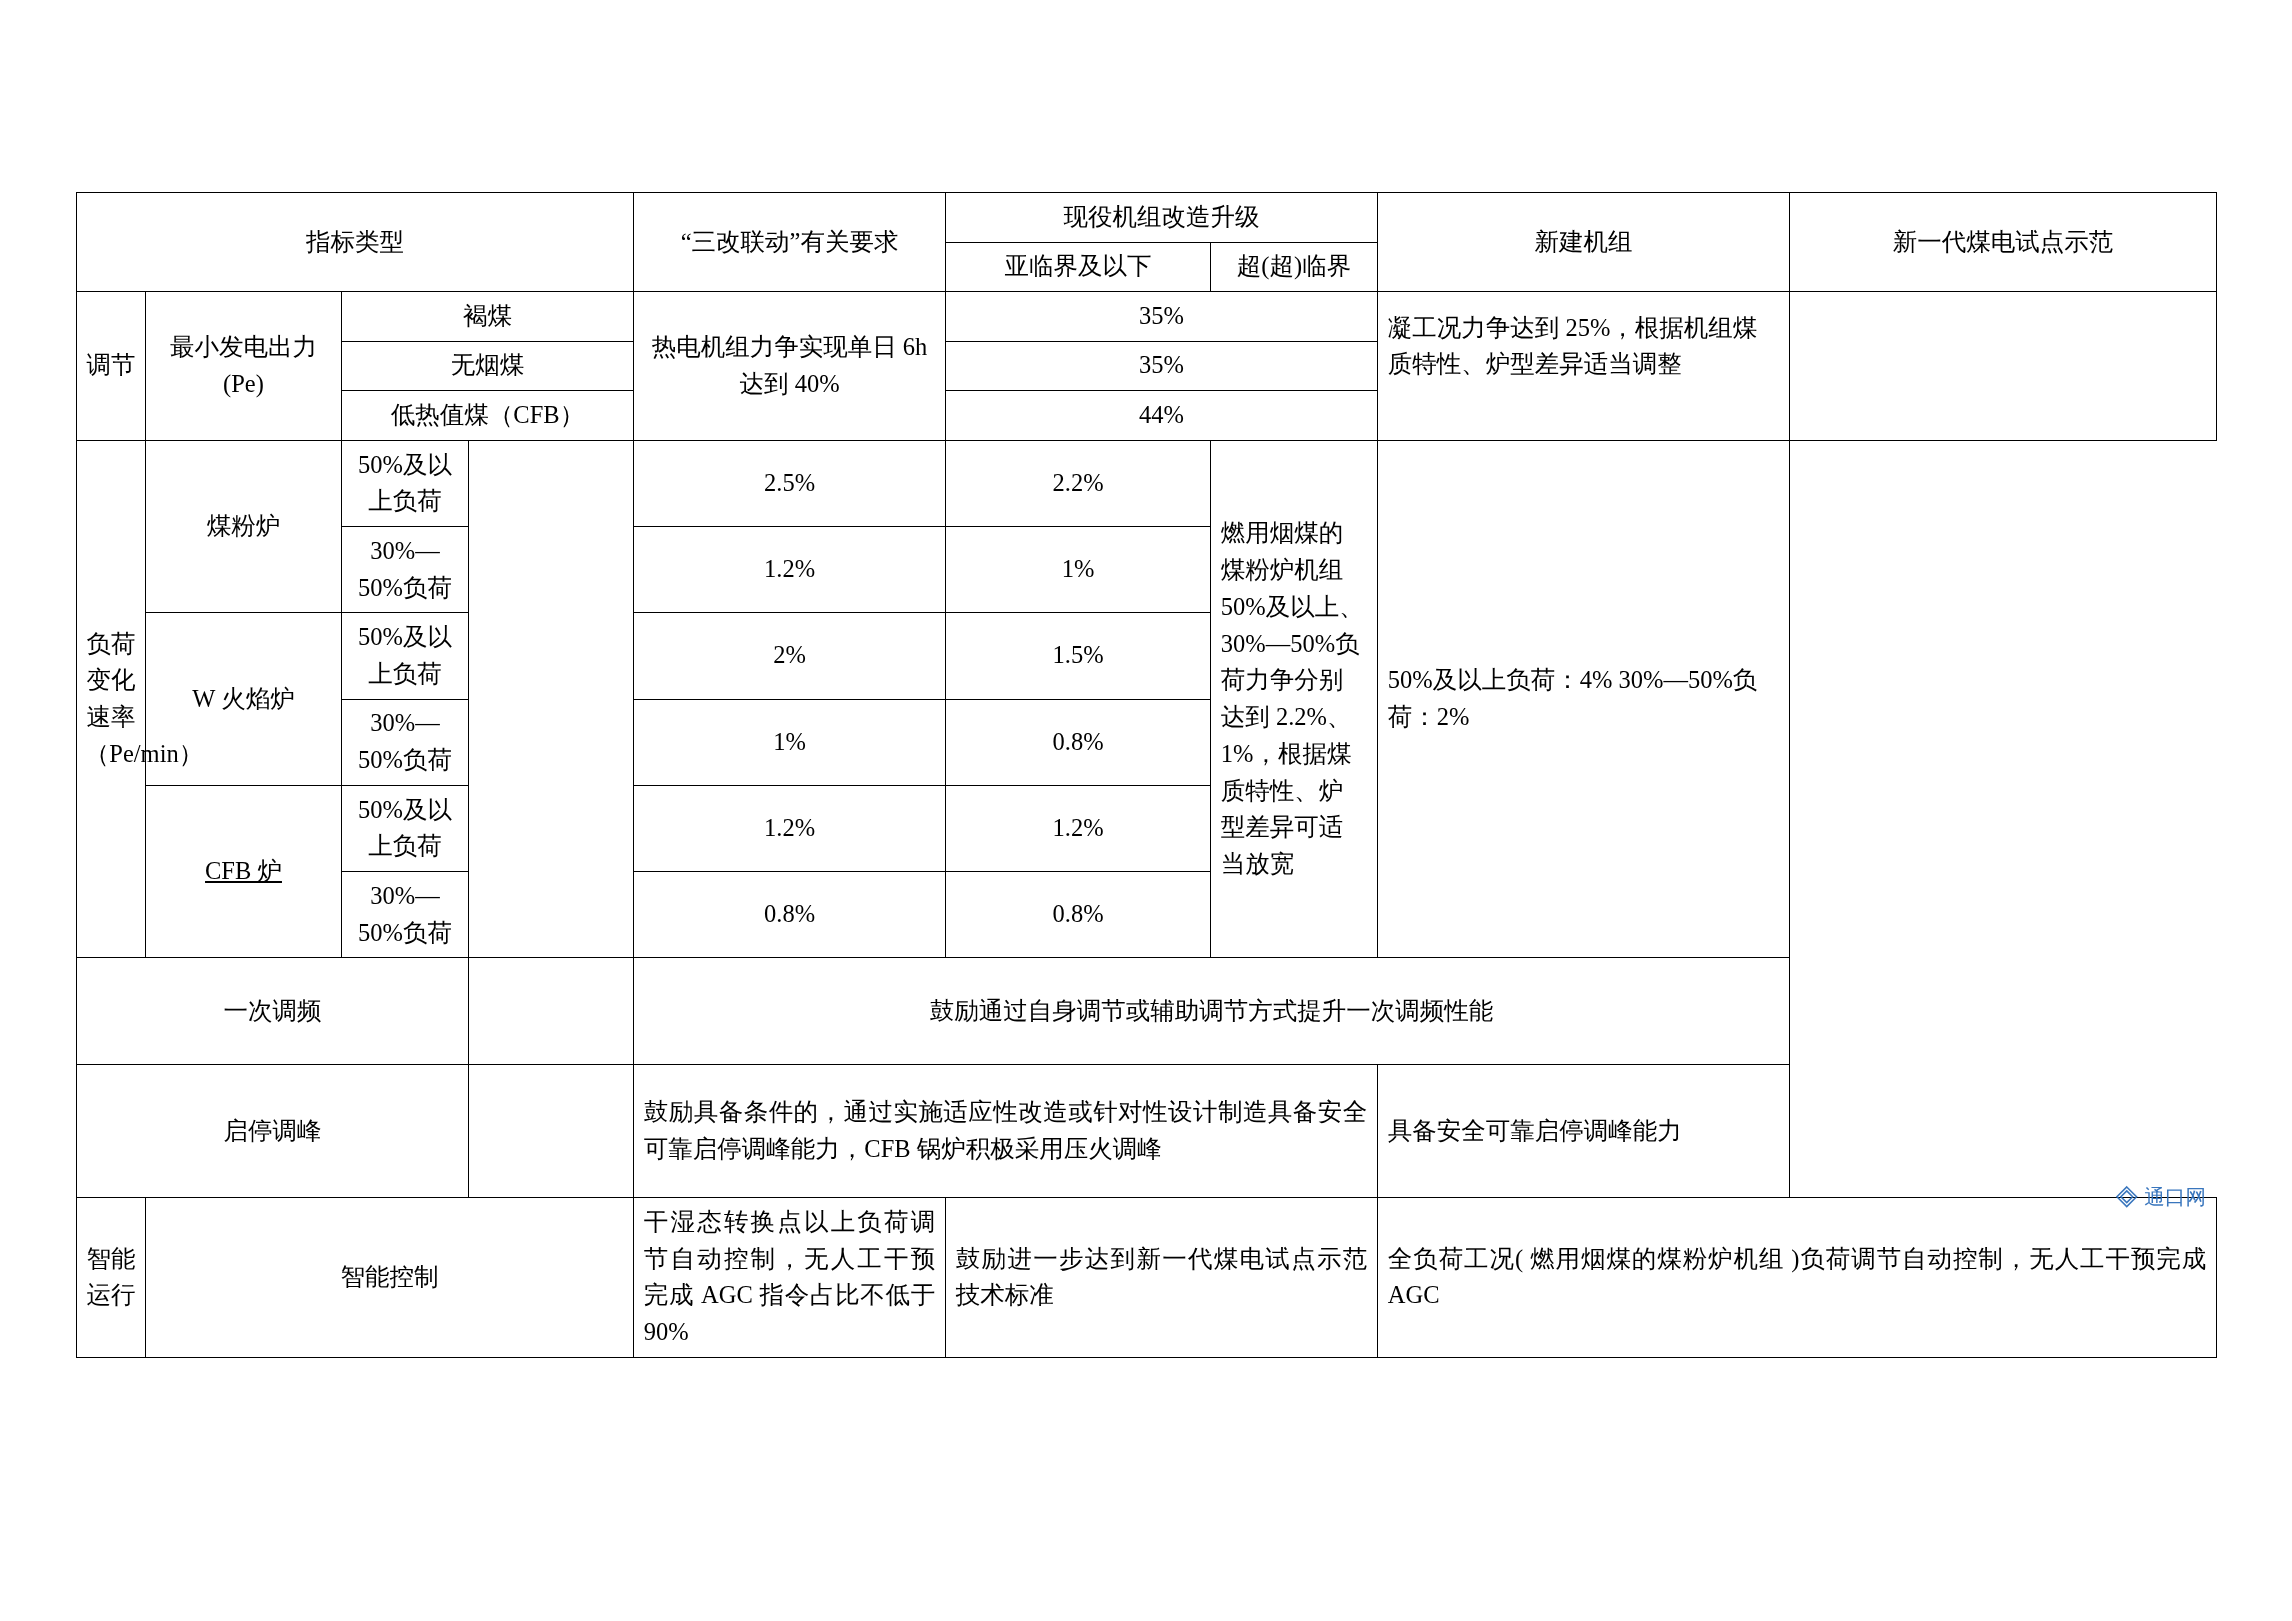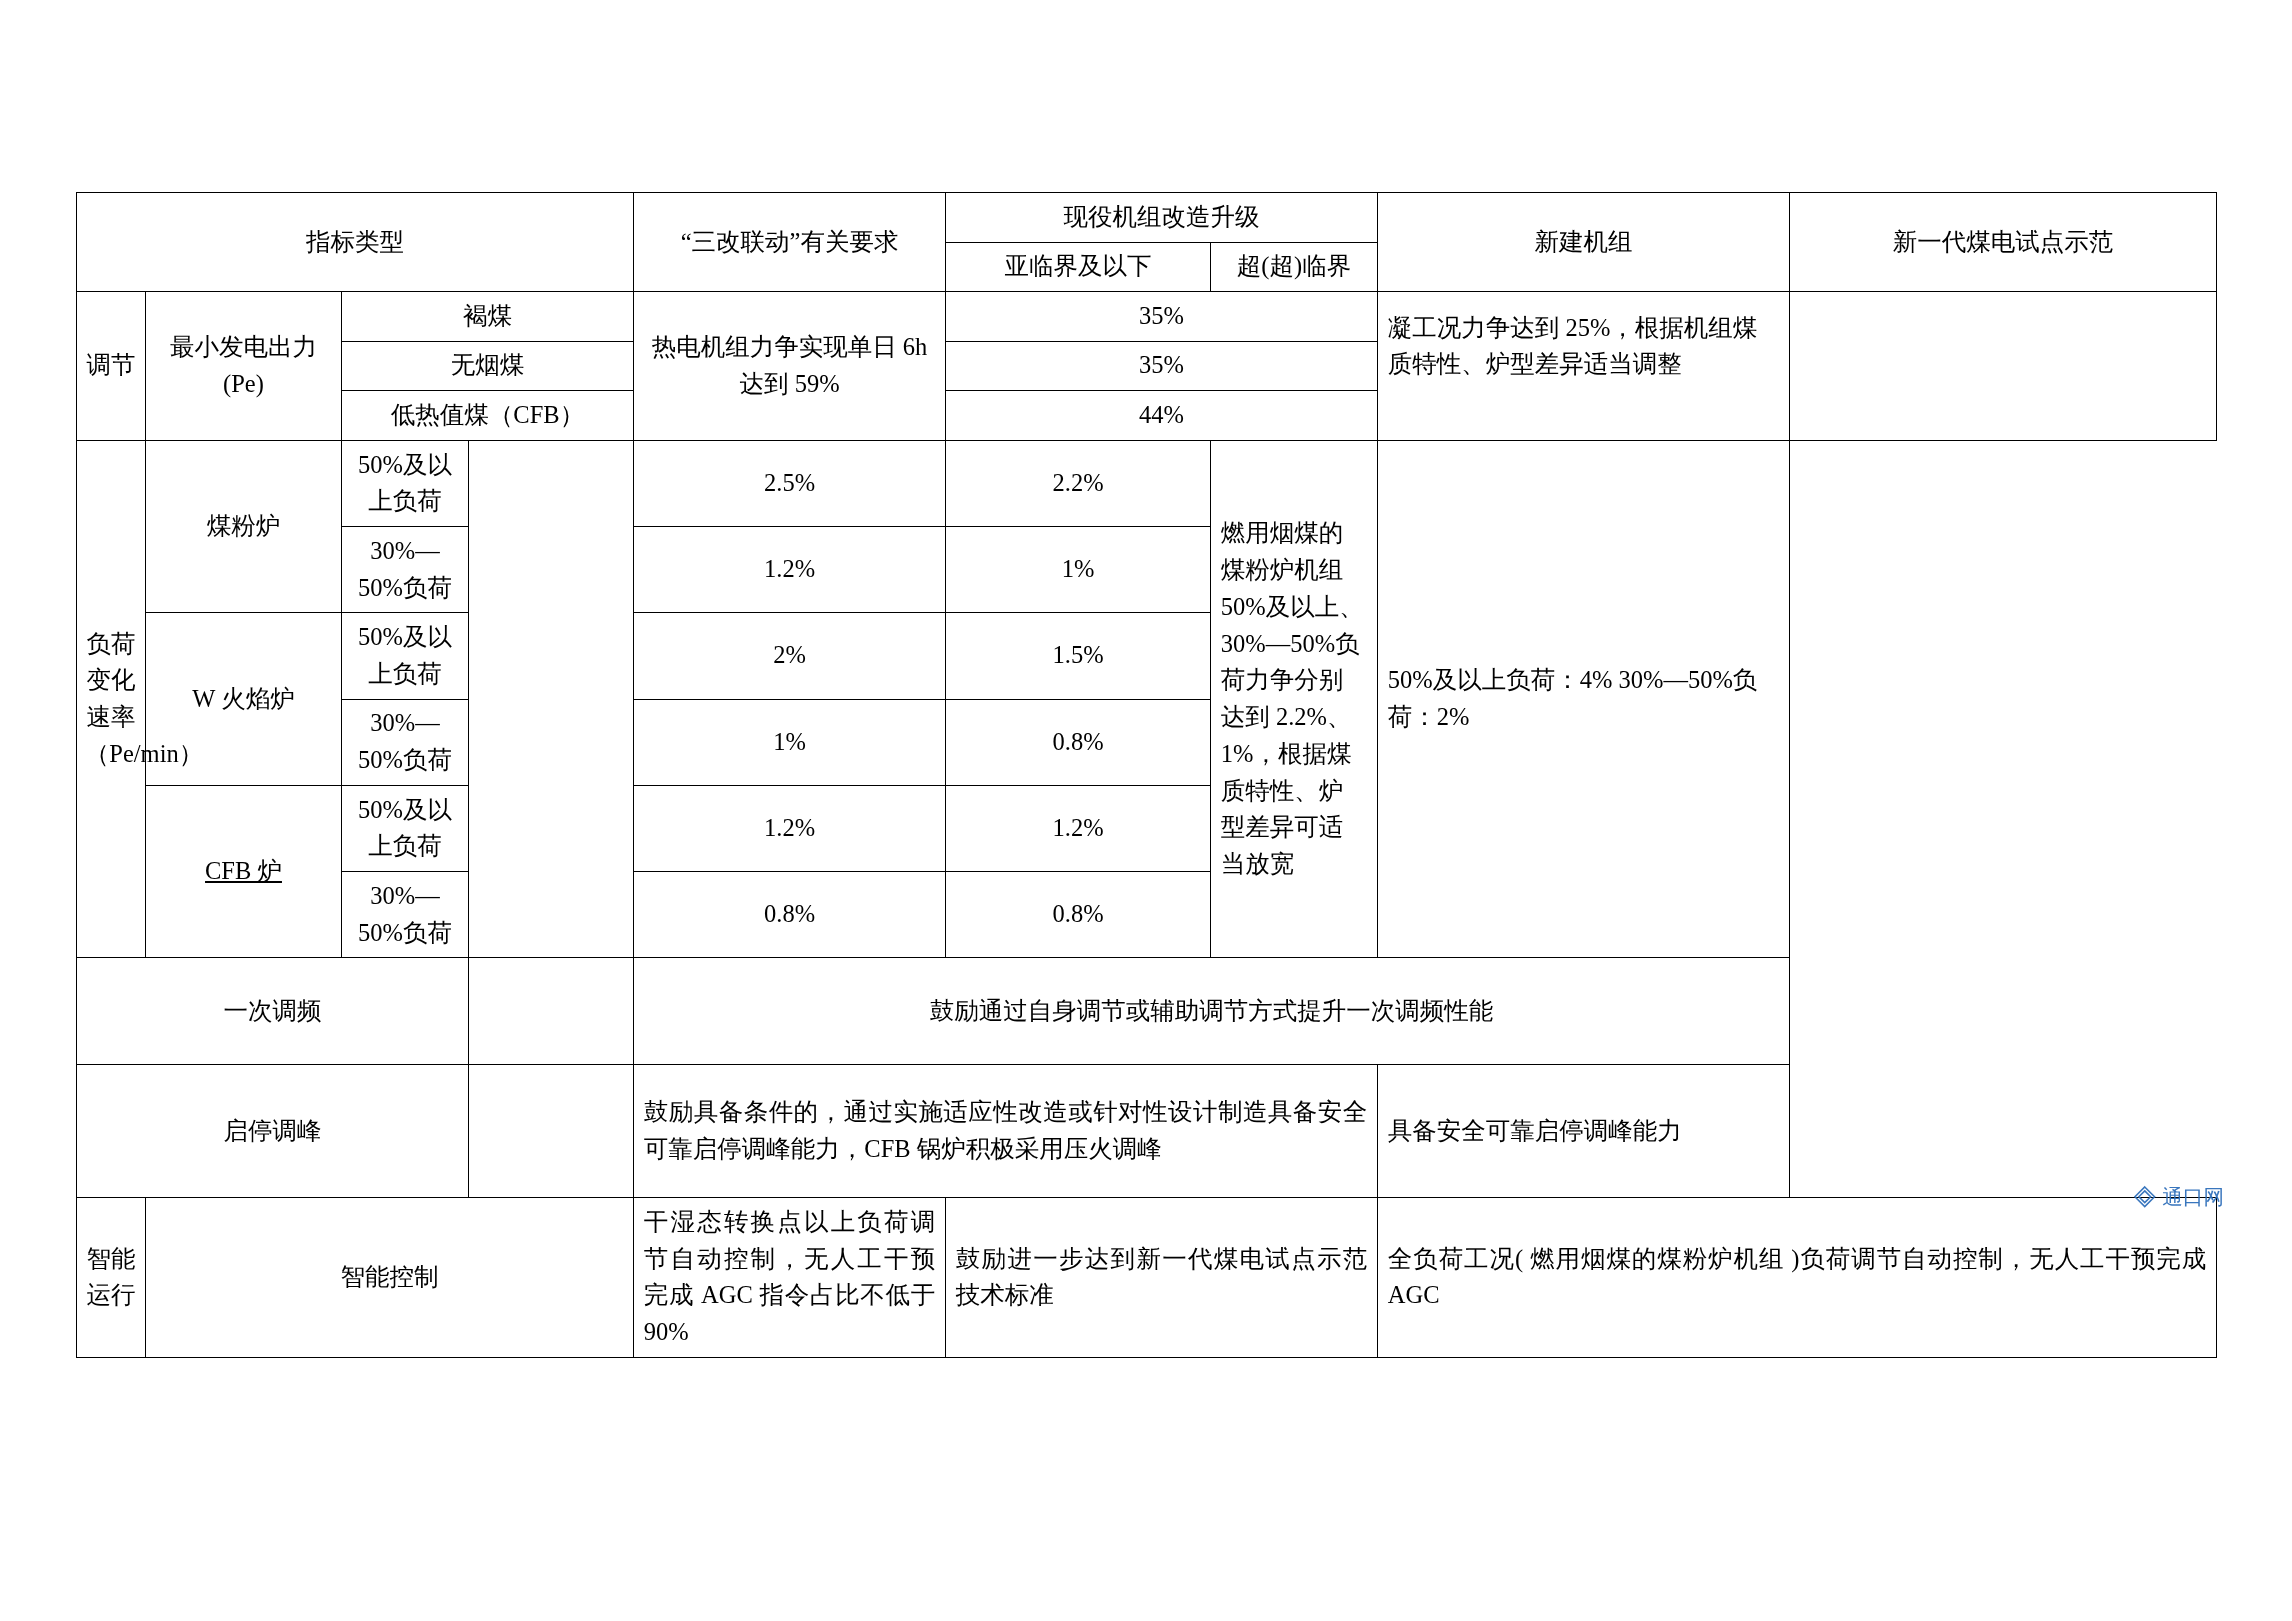--- a/index.html
+++ b/index.html
@@ -49,21 +49,21 @@
   col.c-sub2   { width: 127px; }
   col.c-sub3   { width: 165px; }
   col.c-sangai { width: 312px; }
   col.c-ya     { width: 265px; }
   col.c-chao   { width: 167px; }
   col.c-xinjian{ width: 412px; }
   col.c-shidian{ width: 427px; }
 
   .watermark {
     position: absolute;
-    right: 69px;
+    right: 87px;
     bottom: 33px;
     display: flex;
     align-items: center;
     gap: 5.9px;
     color: #2f6fba;
     font-family: "Liberation Sans", sans-serif;
     font-size: 20.6px;
     opacity: 0.95;
   }
   .watermark .wm-mark {
@@ -99,21 +99,21 @@
       </tr>
       <tr>
         <td class="ctr hdr">亚临界及以下</td>
         <td class="ctr hdr">超(超)临界</td>
       </tr>
 
       <tr>
         <td class="ctr big" rowspan="3" style="padding:5.9px 3.9px;">调节</td>
         <td class="ctr" rowspan="3" style="padding:5.9px 5.9px;">最小发电出力(Pe)</td>
         <td class="ctr" colspan="2">褐煤</td>
-        <td class="ctr lead" rowspan="3">热电机组力争实现单日 6h 达到 59%</td>
+        <td class="ctr lead" rowspan="3">热电机组力争实现单日 6h 达到 40%</td>
         <td class="ctr" colspan="2">35%</td>
         <td class="lead" rowspan="3" style="vertical-align:top; padding-top:17.6px;">凝工况力争达到 25%，根据机组煤质特性、炉型差异适当调整</td>
         <td rowspan="3"></td>
       </tr>
       <tr>
         <td class="ctr" colspan="2">无烟煤</td>
         <td class="ctr" colspan="2">35%</td>
       </tr>
       <tr>
         <td class="ctr" colspan="2">低热值煤（CFB）</td>

